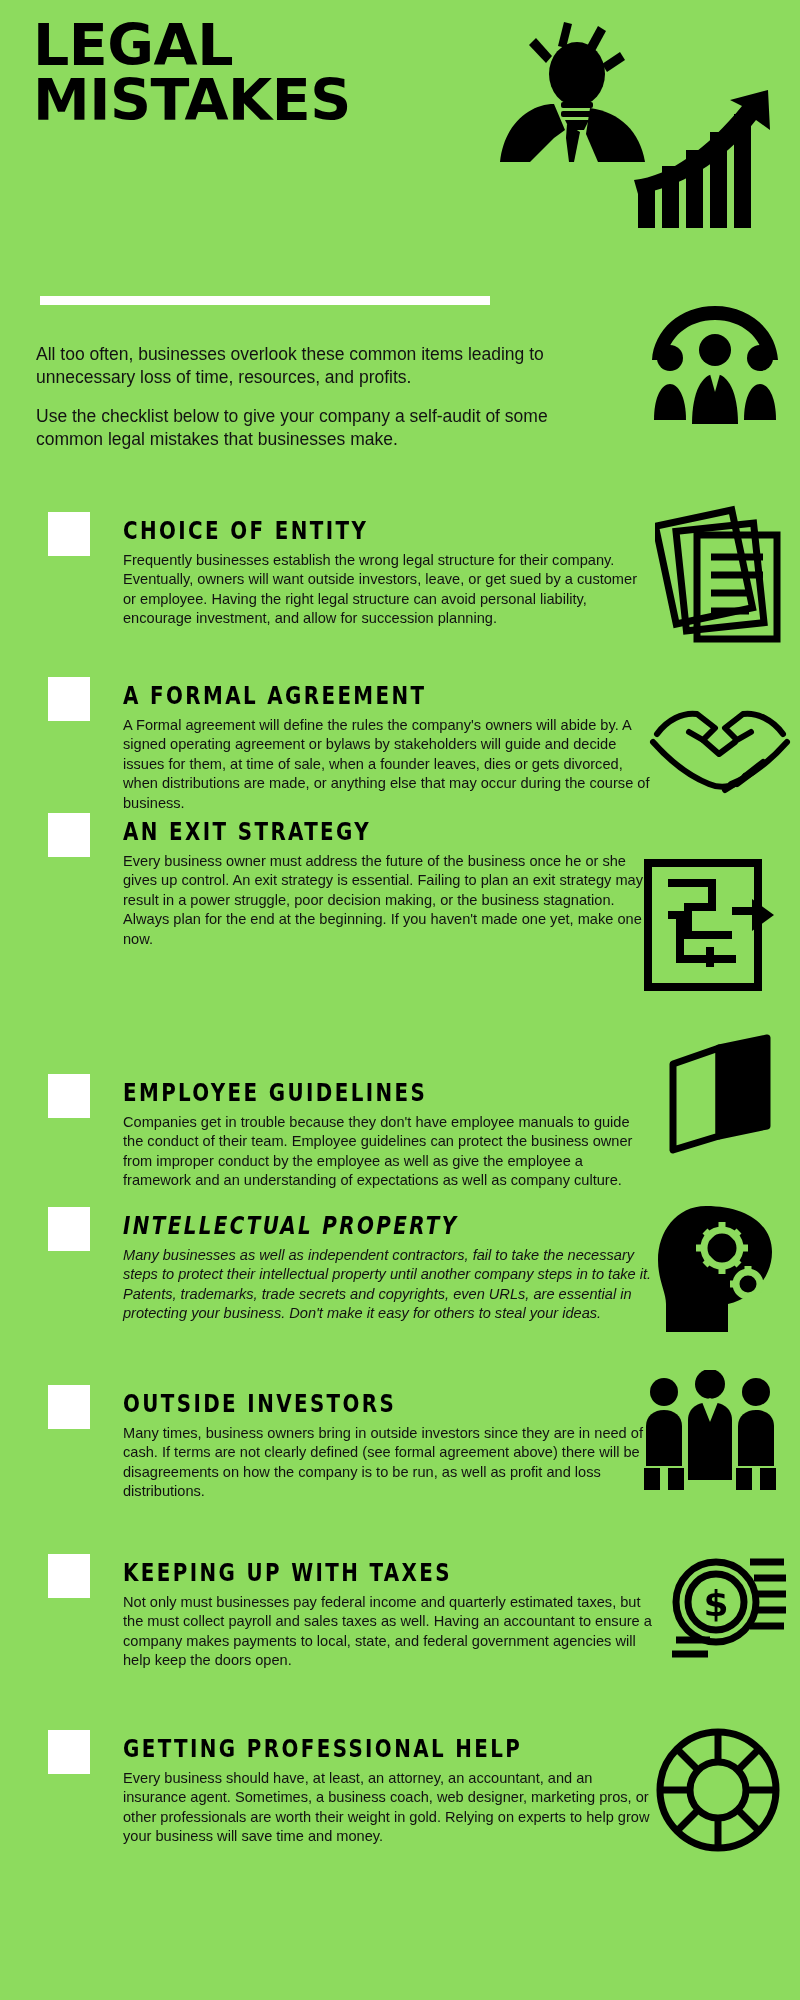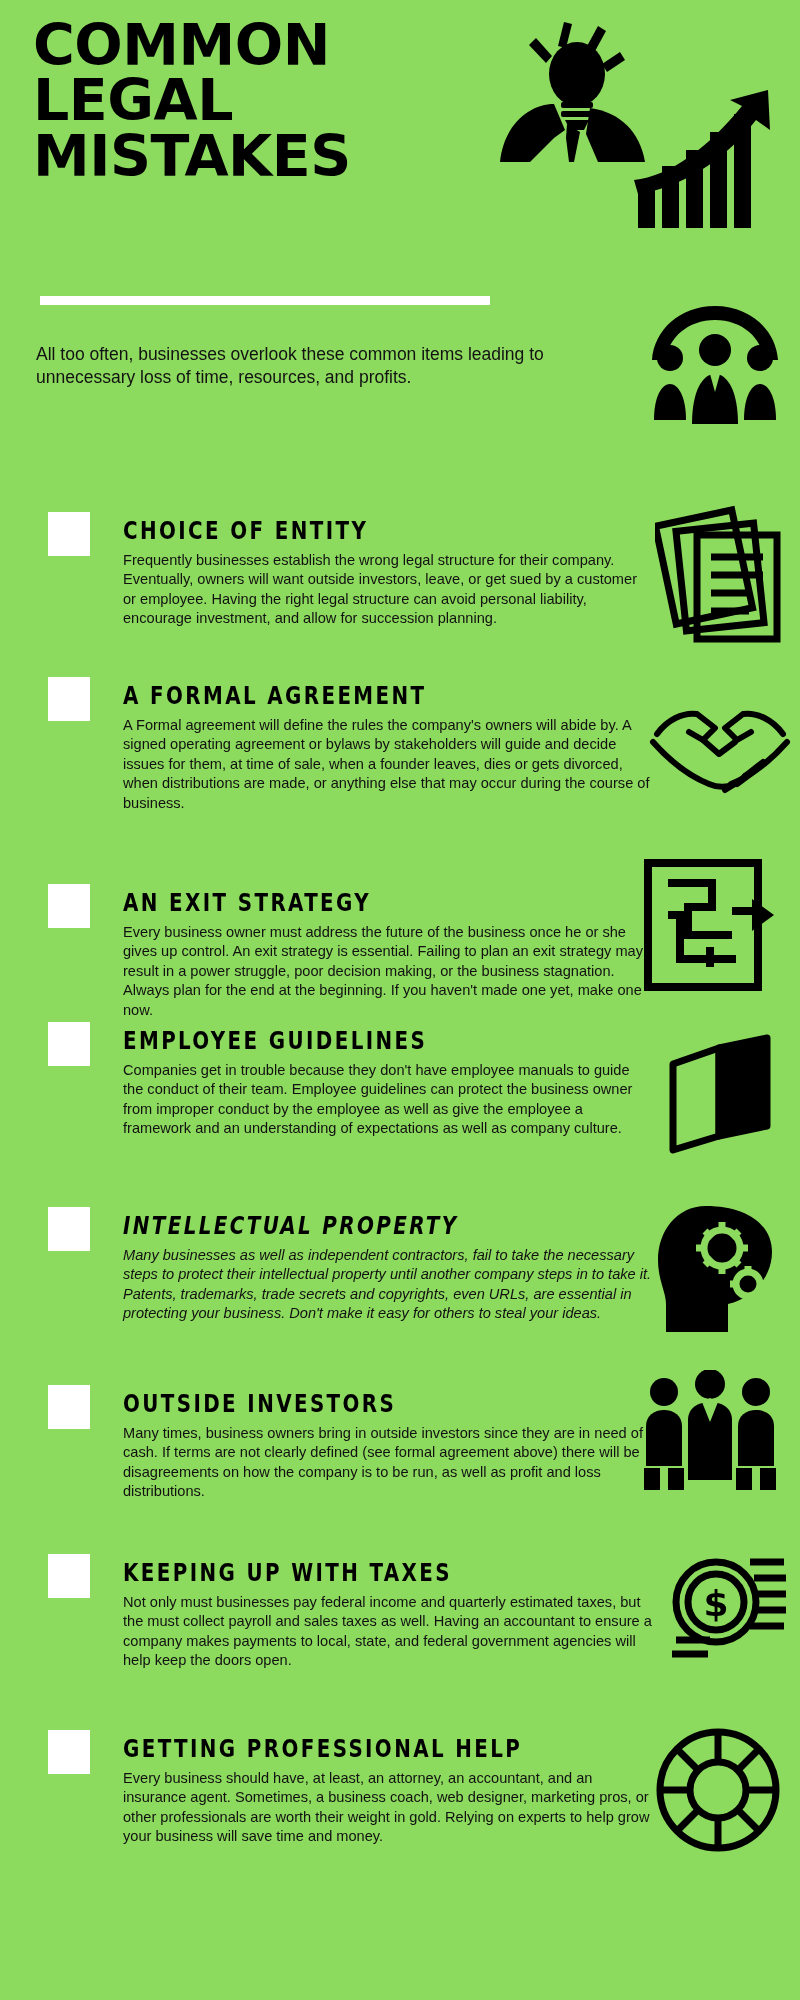--- a/index.html
+++ b/index.html
@@ -90,26 +90,26 @@
   
   .icon-slot { position: absolute; }
   .icon-slot svg { display: block; }
 </style>
 </head>
 <body>
 
 <div class="poster">
 
   <div class="header">
-    <div class="title-line">COMMON</div>
     <div class="title-line">LEGAL</div>
     <div class="title-line">MISTAKES</div>
   </div>
   <div class="rule"></div>
   <div class="intro intro-1">All too often, businesses overlook these common items leading to unnecessary loss of time, resources, and profits.</div>
+  <div class="intro intro-2">Use the checklist below to give your company a self-audit of some common legal mistakes that businesses make.</div>
 
   <div class="icon-slot" style="left:470px; top:12px;">
     <svg width="190" height="150" viewBox="0 0 190 150">
       <g fill="#000">
         <path d="M94 10 L88 34 L96 36 L102 12 Z"></path>
         <path d="M128 14 L116 36 L124 41 L136 19 Z"></path>
         <path d="M66 26 L82 44 L76 51 L59 33 Z"></path>
         <path d="M150 40 L132 52 L137 60 L155 48 Z"></path>
         <ellipse cx="107" cy="62" rx="28" ry="32"></ellipse>
         <rect x="91" y="90" width="32" height="6" rx="2"></rect>
@@ -265,27 +265,27 @@
       <div class="item-head">A FORMAL AGREEMENT</div>
       <div class="item-body">A Formal agreement will define the rules the company's owners will abide by. A signed operating agreement or bylaws by stakeholders will guide and decide issues for them, at time of sale, when a founder leaves, dies or gets divorced, when distributions are made, or anything else that may occur during the course of business.</div>
     </div>
 
     <div class="item" style="top:510px;">
       <div class="checkbox"></div>
       <div class="item-head">CHOICE OF ENTITY</div>
       <div class="item-body">Frequently businesses establish the wrong legal structure for their company. Eventually, owners will want outside investors, leave, or get sued by a customer or employee. Having the right legal structure can avoid personal liability, encourage investment, and allow for succession planning.</div>
     </div>
 
-    <div class="item" style="top:882px;">
+    <div class="item" style="top:811px;">
       <div class="checkbox"></div>
       <div class="item-head">AN EXIT STRATEGY</div>
       <div class="item-body">Every business owner must address the future of the business once he or she gives up control.  An exit strategy is essential.  Failing to plan an exit strategy may result in a power struggle, poor decision making, or the business stagnation. Always plan for the end at the beginning. If you haven't made one yet, make one now.</div>
     </div>
 
-    <div class="item" style="top:1020px;">
+    <div class="item" style="top:1072px;">
       <div class="checkbox"></div>
       <div class="item-head">EMPLOYEE GUIDELINES</div>
       <div class="item-body">Companies get in trouble because they don't have employee manuals to guide the conduct of their team.  Employee guidelines can protect the business owner from improper conduct by the employee as well as give the employee a framework and an understanding of expectations as well as company culture.</div>
     </div>
 
     <div class="item" style="top:1205px;font-style:italic;">
       <div class="checkbox"></div>
       <div class="item-head">INTELLECTUAL PROPERTY</div>
       <div class="item-body">Many businesses as well as independent contractors, fail to take the necessary steps to protect their intellectual property until another company steps in to take it.  Patents, trademarks, trade secrets and copyrights, even URLs, are essential in protecting your business. Don't make it easy for others to steal your ideas.</div>
     </div>

